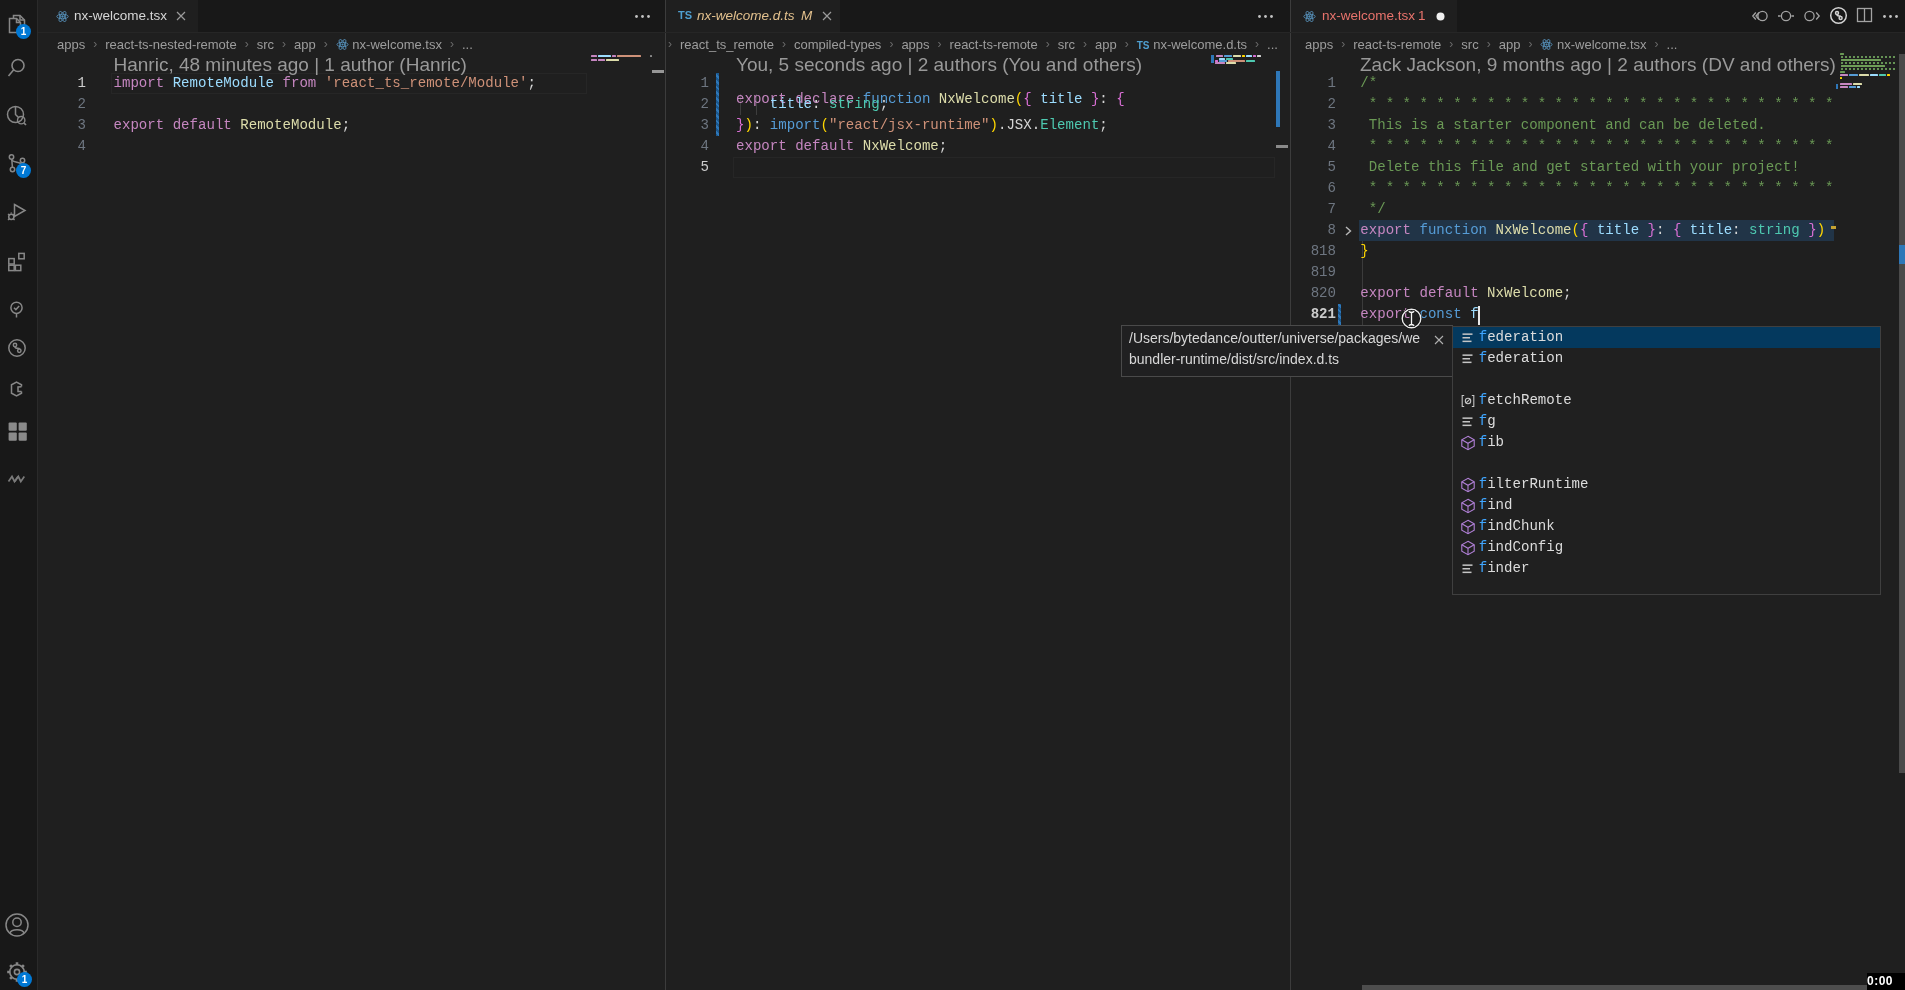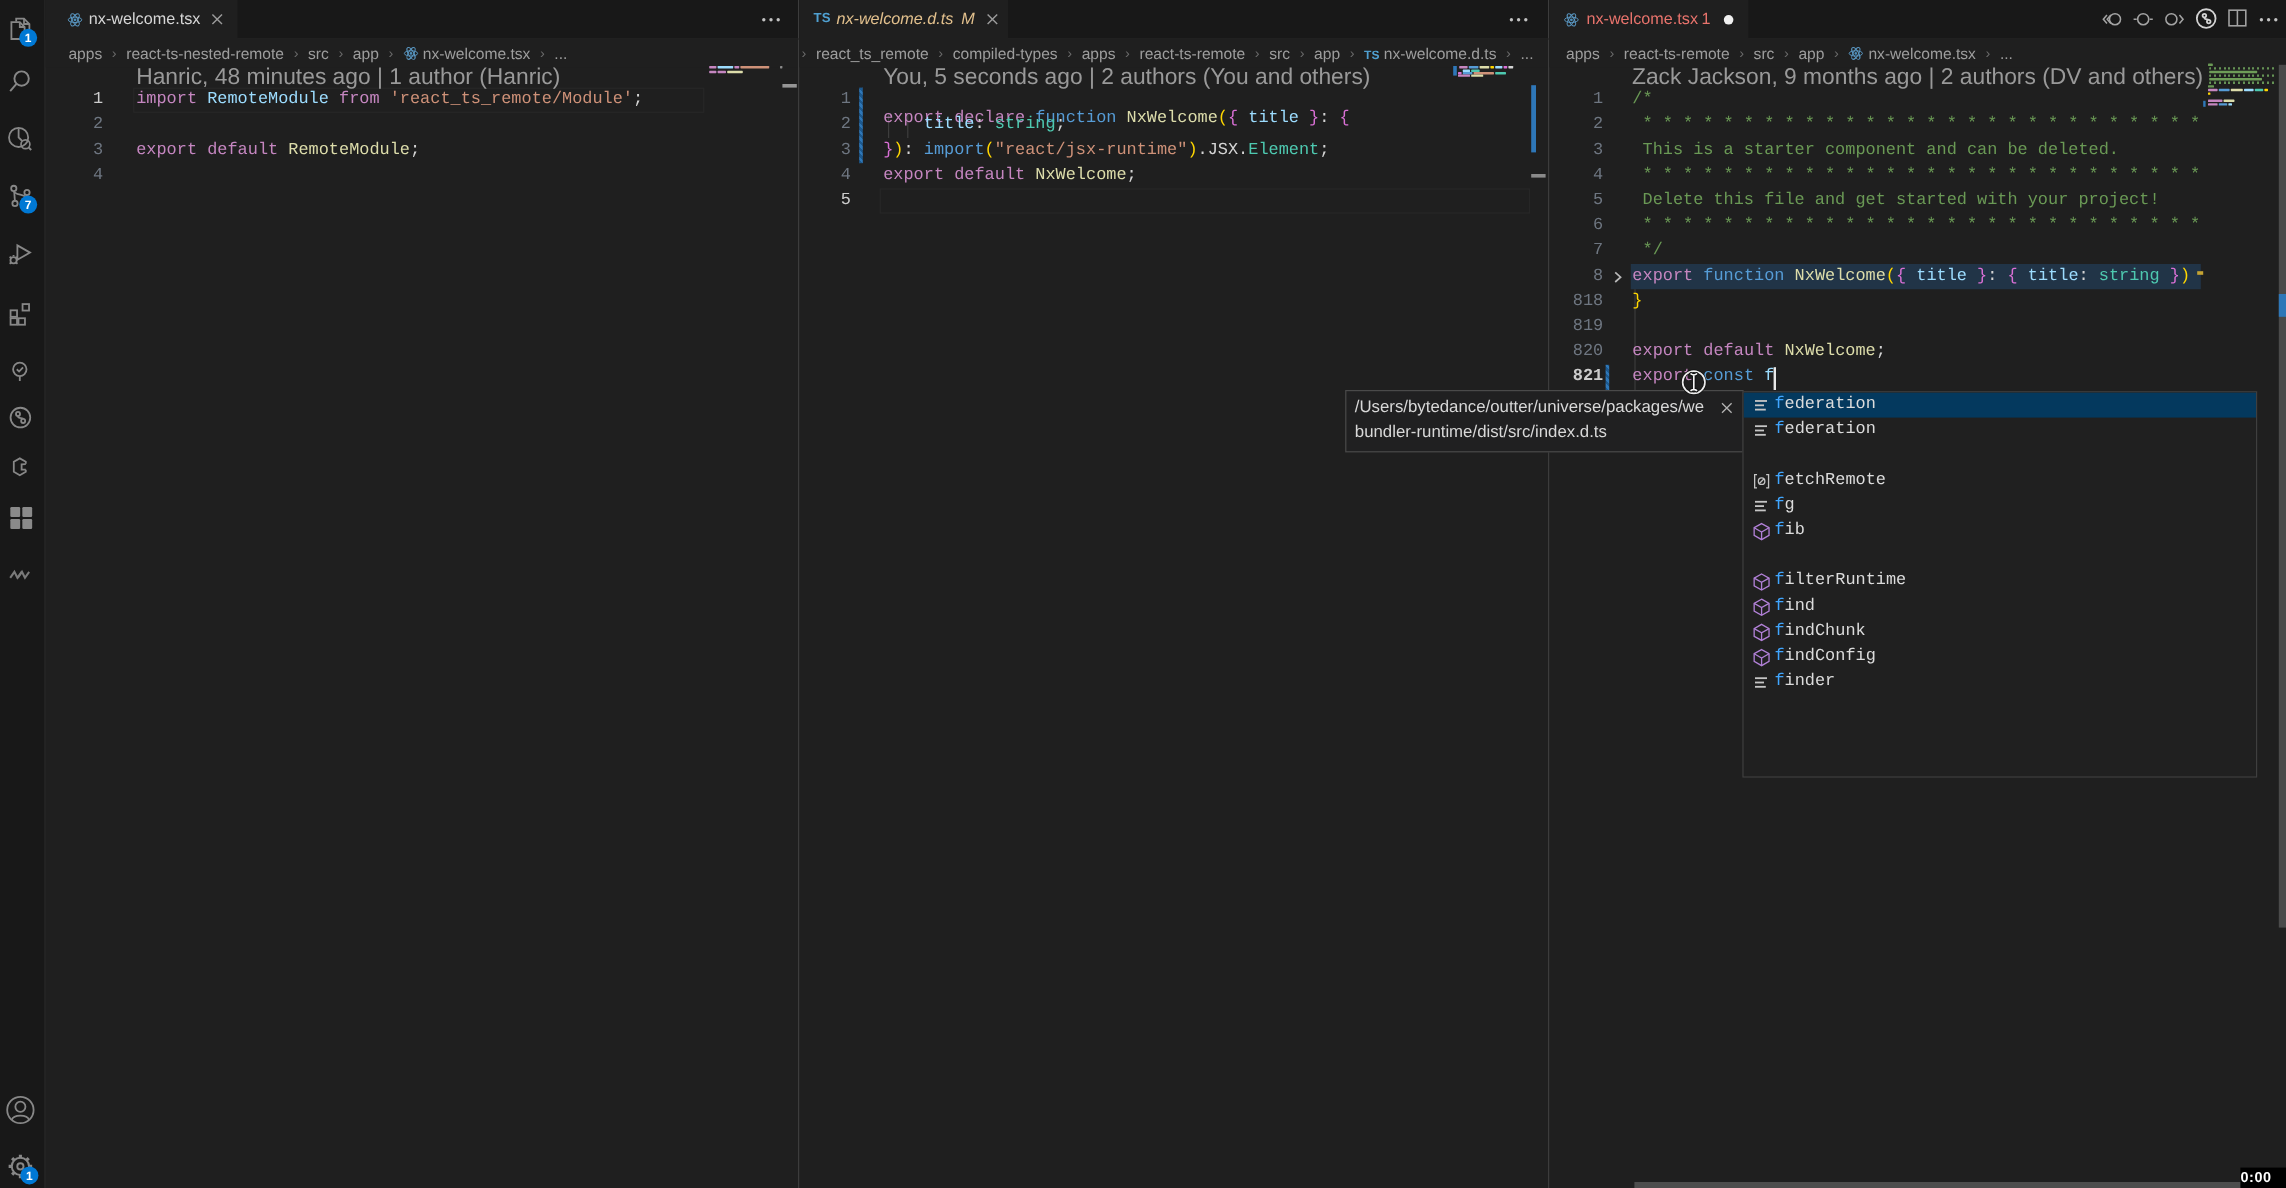--- a/index.html
+++ b/index.html
@@ -369,21 +369,21 @@
   </div>
 
   <div class="abs" style="left:1121px;top:325px;width:332px;height:52px;background:#202021;border:1px solid #4a4a4a;">
     <div class="abs" style="left:7px;top:4px;font-size:14px;color:#d8d8d8;white-space:nowrap;">/Users/bytedance/outter/universe/packages/we</div>
     <div class="abs" style="left:7px;top:25px;font-size:14px;color:#d8d8d8;white-space:nowrap;">bundler-runtime/dist/src/index.d.ts</div>
     <svg class="abs" style="left:312px;top:9px;" width="10" height="10" viewBox="0 0 10 10" stroke="#b0b0b0" stroke-width="1.1">
         <path d="M1 1 L9 9 M9 1 L1 9"></path>
       </svg>
   </div>
 
-  <div class="abs" id="suggest" style="left:1452px;top:326px;width:429px;height:322px;background:#202020;border:1px solid #3f3f3f;overflow:hidden;">
+  <div class="abs" id="suggest" style="left:1452px;top:326px;width:429px;height:269px;background:#202020;border:1px solid #3f3f3f;overflow:hidden;">
     <div class="srow" style="top:0;background:#04395e;">
         <svg class="sic" width="16" height="16" viewBox="0 0 16 16" fill="#c5c5c5">
           <rect x="2.5" y="3.4" width="10" height="1.5"></rect>
           <rect x="2.5" y="7" width="7.5" height="1.5"></rect>
           <rect x="2.5" y="10.6" width="9" height="1.5"></rect>
         </svg>
         <span class="stx"><b>f</b>ederation</span>
       </div>
     <div class="srow" style="top:21px;">
         <svg class="sic" width="16" height="16" viewBox="0 0 16 16" fill="#c5c5c5">

